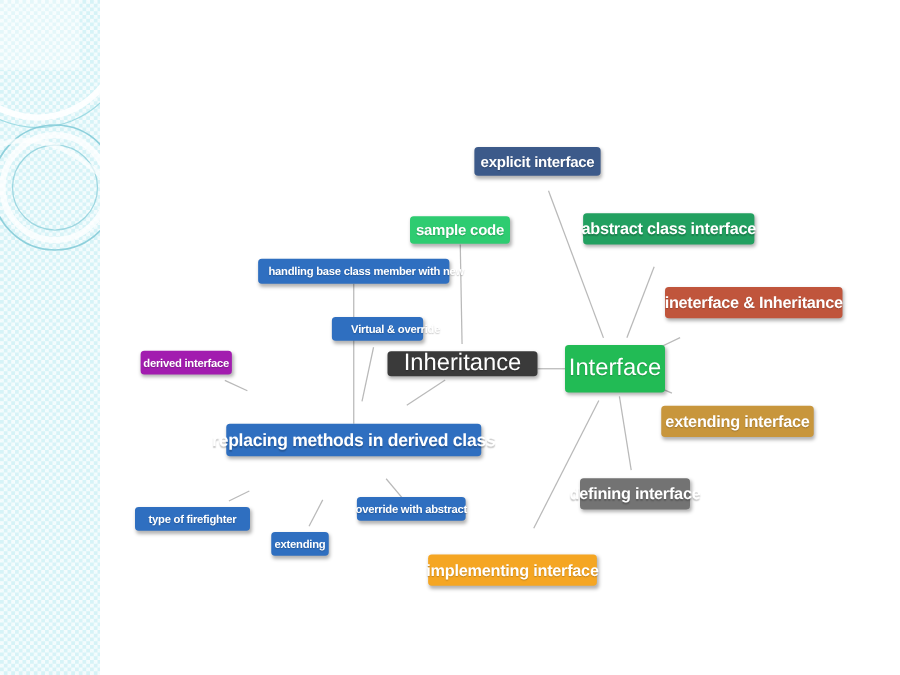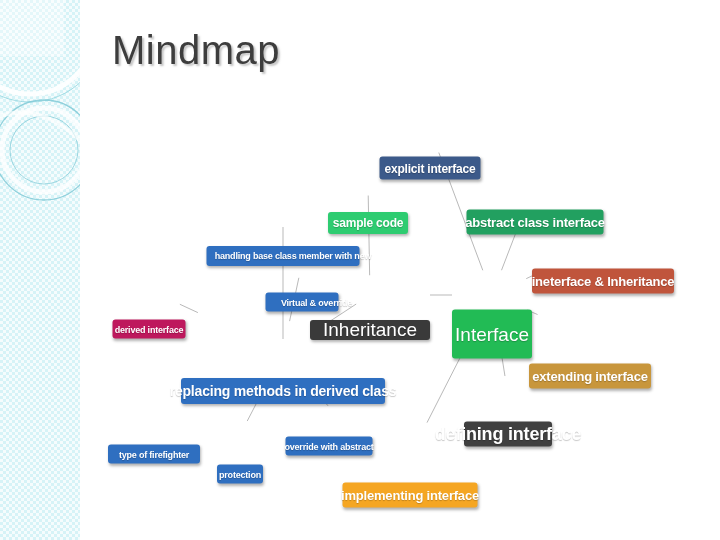--- a/index.html
+++ b/index.html
@@ -61,72 +61,70 @@
     white-space: nowrap;
     border-radius: 3px;
     display: flex;
     align-items: center;
     justify-content: center;
     box-shadow: 1px 2px 3px rgba(0,0,0,.30);
     text-shadow: 0 1px 1px rgba(0,0,0,.22);
     font-weight: 700;
     transform: translate(-50%, -50%);
     letter-spacing: -.2px;
-    margin-top: 39px;
   }
   .node.hub { font-weight: 400; letter-spacing: 0; }
 </style>
 </head>
 <body>
 
 <div id="slide" style="background: rgb(255, 255, 255);">
 
   <div id="sidebar" style="background-color: rgb(214, 243, 247);">
     <svg width="80" height="540" viewBox="0 0 80 540">
       <circle cx="30" cy="28" r="66" fill="none" stroke="#ffffff" stroke-width="5" opacity=".9"></circle>
       <circle cx="30" cy="28" r="74" fill="none" stroke="#8fd4de" stroke-width="1" opacity=".8"></circle>
       <circle cx="44" cy="150" r="50" fill="none" stroke="#7fc9d6" stroke-width="1.3" opacity=".85"></circle>
       <circle cx="44" cy="150" r="42" fill="none" stroke="#ffffff" stroke-width="5" opacity=".75"></circle>
       <circle cx="44" cy="150" r="34" fill="none" stroke="#7fc9d6" stroke-width="1" opacity=".7"></circle>
       <path d="M -10 120 Q 40 95 92 152" fill="none" stroke="#ffffff" stroke-width="4" opacity=".65"></path>
       <rect x="0" y="0" width="64" height="56" fill="#ffffff" opacity=".35"></rect>
     </svg>
   </div>
 
-  <div id="title">Mindmap</div>
 
   <div id="map">
     <svg id="edges" width="640" height="400">
         <line x1="350" y1="205" x2="372" y2="205" stroke="#b9b9b9" stroke-width="1"></line>
         <line x1="245.42088246477337" y1="234.2070080403209" x2="276.14437738004426" y2="214.07782171652272" stroke="#b9b9b9" stroke-width="1"></line>
         <line x1="289.64440692664317" y1="185.2645844286949" x2="288.20757779831473" y2="105.5205678064682" stroke="#b9b9b9" stroke-width="1"></line>
         <line x1="402.7813333812814" y1="180.31776356923723" x2="358.7980866845781" y2="62.55616757483814" stroke="#b9b9b9" stroke-width="1"></line>
         <line x1="421.5077584893159" y1="180.23560579527023" x2="443.32569158542333" y2="123.40750098680442" stroke="#b9b9b9" stroke-width="1"></line>
         <line x1="446.24696450952206" y1="188.64784577473273" x2="464.08085656637786" y2="180.13256398181957" stroke="#b9b9b9" stroke-width="1"></line>
         <line x1="447.2051348806879" y1="220.08791494886626" x2="457.5365491937398" y2="224.5156639401742" stroke="#b9b9b9" stroke-width="1"></line>
         <line x1="415.5260004882655" y1="227.0375030516592" x2="424.9642763024692" y2="286.02672689043277" stroke="#b9b9b9" stroke-width="1"></line>
         <line x1="399.05154514741093" y1="230.42318574715657" x2="347.00157009340455" y2="332.6188684751448" stroke="#b9b9b9" stroke-width="1"></line>
         <line x1="203" y1="249" x2="203" y2="137" stroke="#b9b9b9" stroke-width="1"></line>
         <line x1="209.59349880486454" y1="231.114663493003" x2="218.83971362855556" y2="187.80344668729234" stroke="#b9b9b9" stroke-width="1"></line>
         <line x1="117.89508175645568" y1="222.62309752910636" x2="99.86092649342987" y2="214.27893613875113" stroke="#b9b9b9" stroke-width="1"></line>
         <line x1="119.45792360222006" y1="302.7996187058925" x2="103.12569271191477" y2="310.77582448953" stroke="#b9b9b9" stroke-width="1"></line>
         <line x1="178.1871373414846" y1="309.8945953641111" x2="167.22670688721254" y2="331.0507750781711" stroke="#b9b9b9" stroke-width="1"></line>
         <line x1="247.9720013060537" y1="315.77087112680334" x2="228.91106103591025" y2="292.98061645597966" stroke="#b9b9b9" stroke-width="1"></line>
       </svg>
   <div class="node hub" style="left: 290px; top: 201px; width: 120px; height: 20px; background: rgb(58, 58, 58); font-size: 19px;">Inheritance</div>
-      <div class="node hub" style="left: 412px; top: 205px; width: 80px; height: 49px; background: rgb(34, 187, 85); font-size: 19px;">Interface</div>
+      <div class="node hub" style="left: 412px; top: 205px; width: 80px; height: 38px; background: rgb(34, 187, 85); font-size: 19px;">Interface</div>
       <div class="node" style="left: 203px; top: 262px; width: 204px; height: 26px; background: rgb(47, 111, 192); font-size: 14px;">replacing methods in derived class</div>
       <div class="node" style="left: 350px; top: 39px; width: 101px; height: 23px; background: rgb(60, 90, 138); font-size: 12px;">explicit interface</div>
       <div class="node" style="left: 288px; top: 94px; width: 80px; height: 22px; background: rgb(46, 204, 113); font-size: 12px;">sample code</div>
       <div class="node" style="left: 455px; top: 93px; width: 137px; height: 25px; background: rgb(34, 160, 96); font-size: 13px;">abstract class interface</div>
       <div class="node" style="left: 523px; top: 152px; width: 142px; height: 25px; background: rgb(192, 85, 60); font-size: 13px;">ineterface &amp; Inheritance</div>
       <div class="node" style="left: 510px; top: 247px; width: 122px; height: 25px; background: rgb(200, 150, 60); font-size: 13px;">extending interface</div>
-      <div class="node" style="left: 428px; top: 305px; width: 88px; height: 25px; background: #404040; font-size: 18px;">defining interface</div>
+      <div class="node" style="left: 428px; top: 305px; width: 88px; height: 25px; background: #737373; font-size: 13px;">defining interface</div>
       <div class="node" style="left: 330px; top: 366px; width: 135px; height: 25px; background: rgb(245, 166, 35); font-size: 13px;">implementing interface</div>
       <div class="node" style="left: 203px; top: 127px; width: 153px; height: 20px; background: rgb(47, 111, 192); font-size: 9px; padding-left: 20px;">handling base class member with new</div>
       <div class="node" style="left: 222px; top: 173px; width: 73px; height: 19px; background: rgb(47, 111, 192); font-size: 9px; padding-left: 29px;">Virtual &amp; override</div>
-      <div class="node" style="left: 69px; top: 200px; width: 73px; height: 19px; background: #be185d; font-size: 9px;">derived interface</div>
+      <div class="node" style="left: 69px; top: 200px; width: 73px; height: 19px; background: #a21caf; font-size: 9px;">derived interface</div>
       <div class="node" style="left: 74px; top: 325px; width: 92px; height: 19px; background: rgb(47, 111, 192); font-size: 9px;">type of firefighter</div>
-      <div class="node" style="left: 160px; top: 345px; width: 46px; height: 19px; background: rgb(47, 111, 192); font-size: 9px;">protection</div>
+      <div class="node" style="left: 160px; top: 345px; width: 46px; height: 19px; background: rgb(47, 111, 192); font-size: 9px;">extending</div>
       <div class="node" style="left: 249px; top: 317px; width: 87px; height: 19px; background: rgb(47, 111, 192); font-size: 9px;">override with abstract</div>
     </div>
 
 </div>
 
 </body></html>

